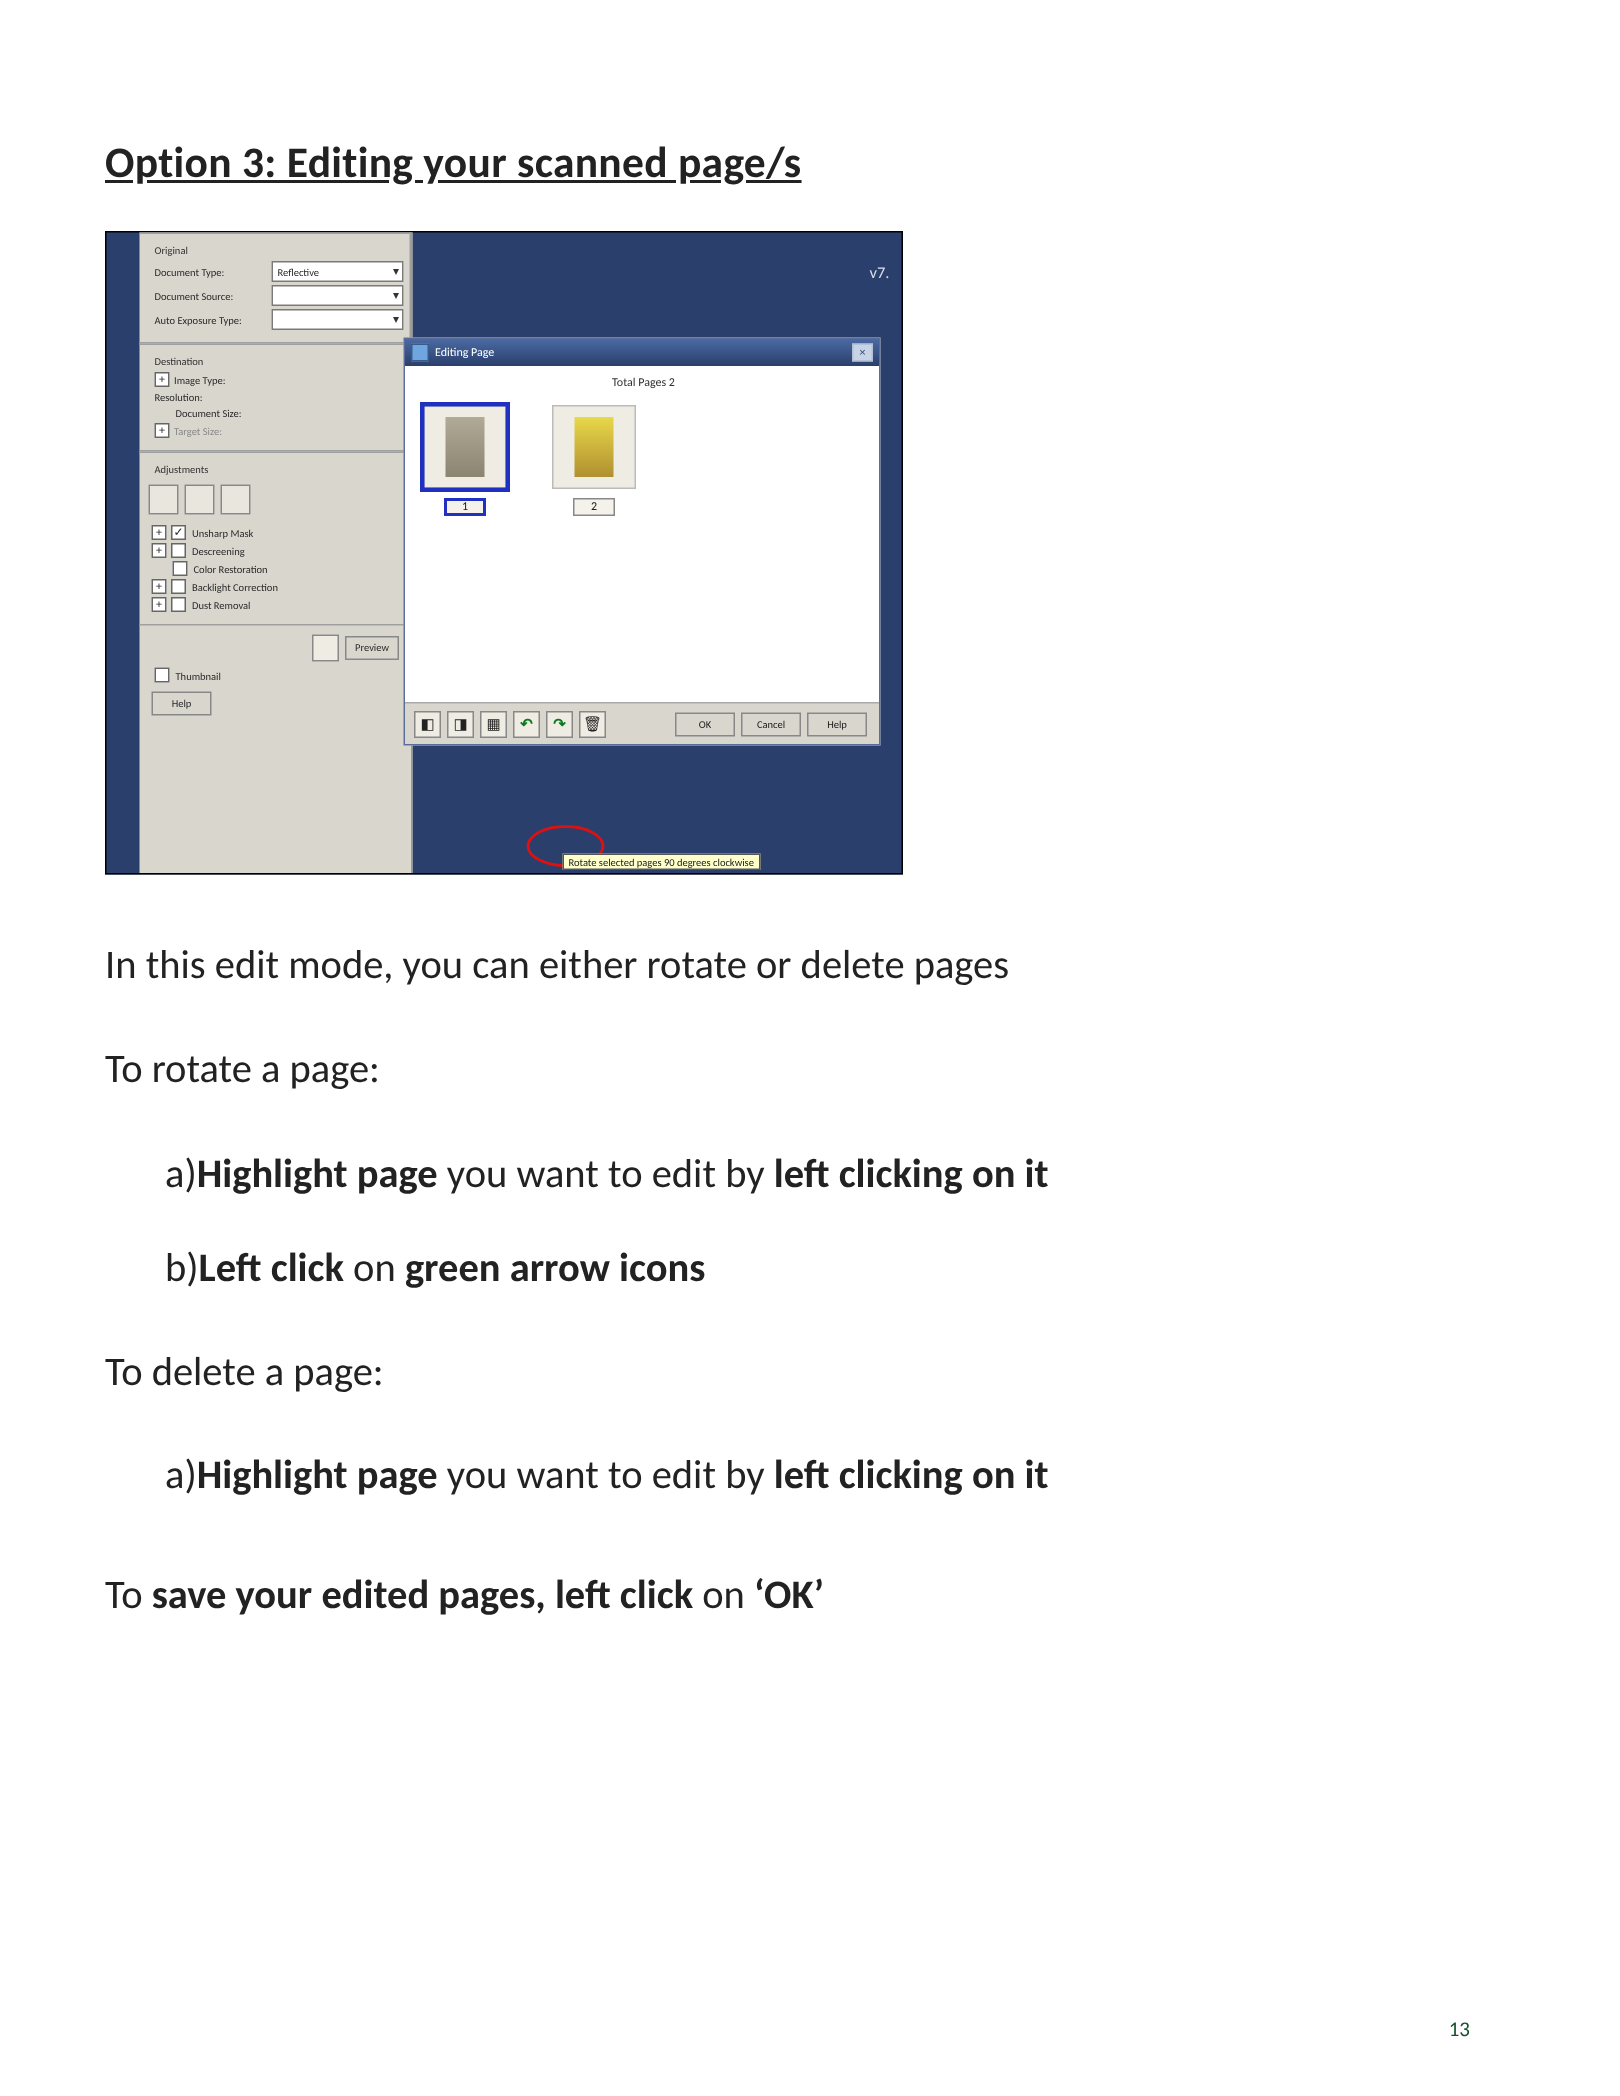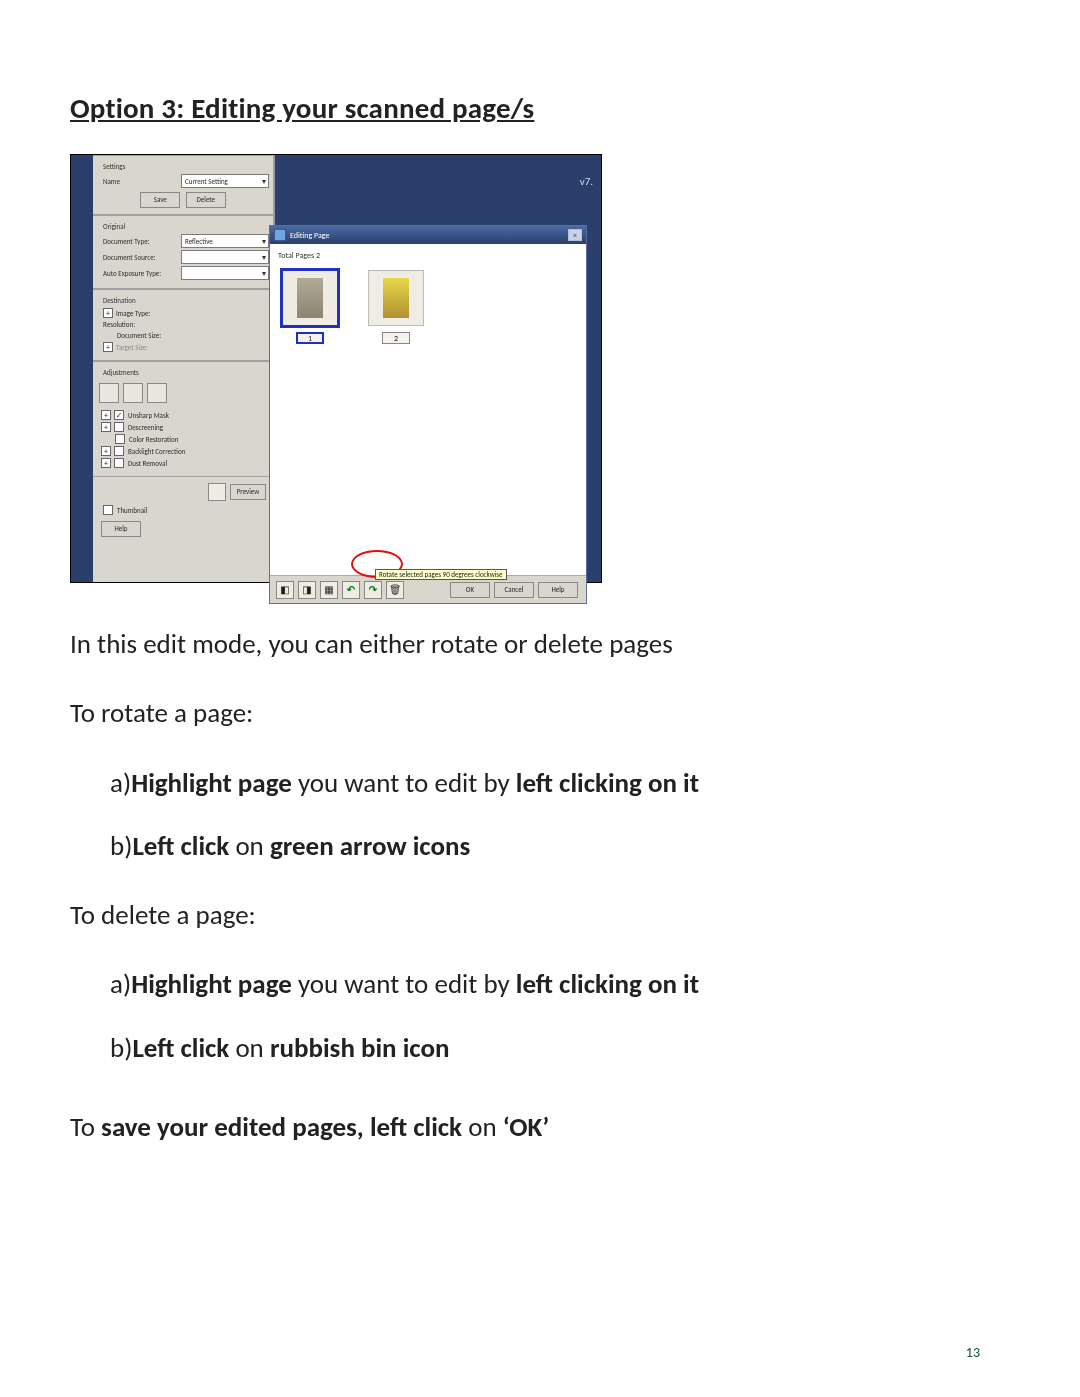--- a/index.html
+++ b/index.html
@@ -18,25 +18,25 @@
   .panel select, .panel .sel{flex:1;height:14px;background:#fff;border:1px solid #7a7a7a;font-size:7px;}
   .panel .sel{display:flex;align-items:center;padding:0 3px;position:relative;}
   .panel .sel:after{content:"▾";position:absolute;right:2px;font-size:8px;color:#333;}
   .panel .btnrow{text-align:center;margin-top:4px;}
   .panel .btn,.dlg .btn{display:inline-block;min-width:40px;height:16px;line-height:14px;background:#d9d6ce;border:1px solid #888;font-size:7px;text-align:center;margin:0 2px;}
   .panel .chk{display:flex;align-items:center;margin:2px 0 2px 4px;}
   .panel .chk .sq{width:10px;height:10px;border:1px solid #666;background:#fff;margin-right:4px;display:inline-flex;align-items:center;justify-content:center;font-size:8px;}
   .panel .expander{width:10px;height:10px;border:1px solid #666;background:#fff;margin-right:3px;display:inline-flex;align-items:center;justify-content:center;font-size:8px;}
   .panel .iconrow span{display:inline-block;width:20px;height:20px;border:1px solid #888;background:#e9e6de;margin:3px 2px;}
   
-  .dlg{position:absolute;left:198px;top:70px;width:318px;height:379px;background:#e9e7e0;border:1px solid #5b6e9a;}
+  .dlg{position:absolute;left:198px;top:70px;width:318px;height:272px;background:#e9e7e0;border:1px solid #5b6e9a;}
   .dlg .title{height:18px;background:linear-gradient(#4a6aa3,#2a3f6b);color:#fff;font-size:8px;display:flex;align-items:center;padding:0 4px;}
   .dlg .title .x{margin-left:auto;width:14px;height:12px;border:1px solid #b3c0d8;background:#c9d3e6;text-align:center;line-height:10px;font-size:8px;color:#2a3f6b;}
   .dlg .body{position:absolute;top:18px;bottom:28px;left:0;right:0;background:#fff;padding:6px;}
-  .dlg .total{font-size:8px;color:#333;margin:0 0 4px 2px;}
+  .dlg .total{font-size:8px;color:#333;margin:0 0 4px 2px;text-align:center;}
   .thumbs{display:flex;gap:30px;padding:6px 6px 0 6px;}
   .thumb{width:56px;}
   .thumb .img{width:56px;height:56px;background:#efece3;border:1px solid #bbb;display:flex;align-items:center;justify-content:center;}
   .thumb.sel .img{outline:3px solid #2030c0;outline-offset:-1px;}
   .thumb .inner{width:26px;height:40px;background:linear-gradient(#b0aa96,#8a8470);}
   .thumb .num{margin:6px auto 0 auto;width:28px;height:12px;border:1px solid #888;background:#f4f2ea;font-size:8px;display:flex;align-items:center;justify-content:center;}
   .thumb.sel .num{border:2px solid #2030c0;}
   .dlg .footer{position:absolute;left:0;right:0;bottom:0;height:28px;background:#d9d6ce;border-top:1px solid #aaa;display:flex;align-items:center;padding:0 6px;}
   .dlg .footer .ico{width:18px;height:18px;border:1px solid #888;background:#efece3;margin-right:4px;display:inline-flex;align-items:center;justify-content:center;font-size:10px;}
   .dlg .footer .ico.green{color:#0a7a1f;font-weight:bold;}
@@ -56,31 +56,20 @@
 <body>
 
 <div class="page">
   <h2 class="heading">Option 3: Editing your scanned page/s</h2>
 
   <div class="shot">
     <span class="version">v7.</span>
 
     <div class="panel">
       <div class="grp">
-        <span class="lbl">Settings</span>
-        <div class="row">
-          <span class="fl">Name</span>
-          <span class="sel">Current Setting</span>
-        </div>
-        <div class="btnrow">
-          <span class="btn">Save</span>
-          <span class="btn">Delete</span>
-        </div>
-      </div>
-      <div class="grp">
         <span class="lbl">Original</span>
         <div class="row">
           <span class="fl">Document Type:</span>
           <span class="sel">Reflective</span>
         </div>
         <div class="row">
           <span class="fl">Document Source:</span>
           <span class="sel"></span>
         </div>
         <div class="row">
@@ -193,23 +182,20 @@
       </div>
       <div class="item">
         <span>b)</span><span class="bold">Left click</span><span> on </span><span class="bold">green arrow icons</span>
       </div>
     </div>
     <p>To delete a page:</p>
     <div class="lettered">
       <div class="item">
         <span>a)</span><span class="bold">Highlight page</span><span> you want to edit by </span><span class="bold">left clicking on it</span>
       </div>
-      <div class="item">
-        <span>b)</span><span class="bold">Left click</span><span> on </span><span class="bold">rubbish bin icon</span>
-      </div>
     </div>
     <p style="margin-top:42px;">
       <span>To </span><span class="bold">save your edited pages, left click</span><span> on </span><span class="bold">‘OK’</span>
     </p>
   </div>
 </div>
 
 <div class="pagenum">13</div>
 
 </body></html>

